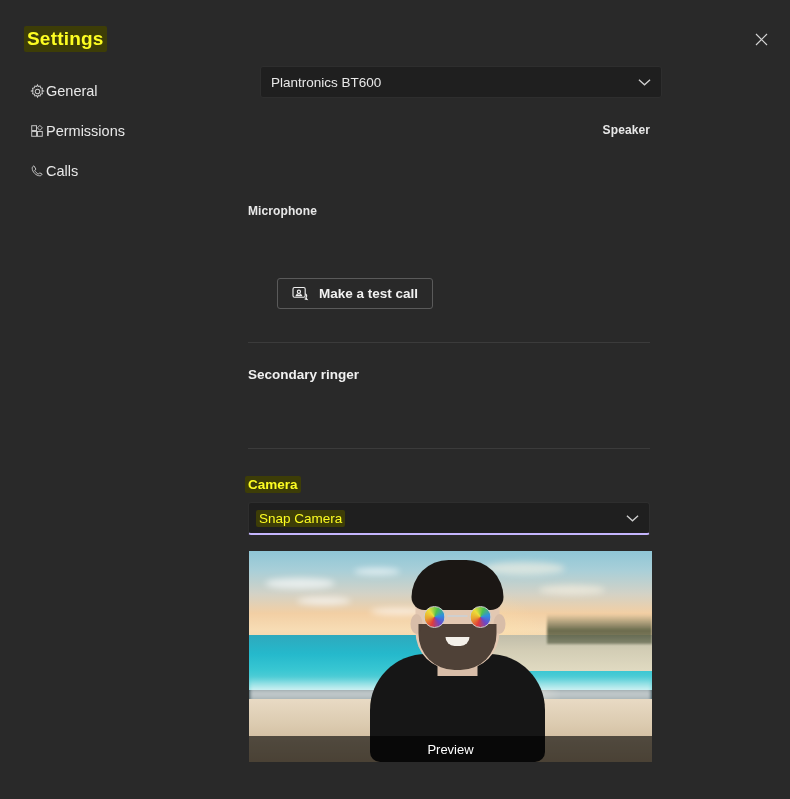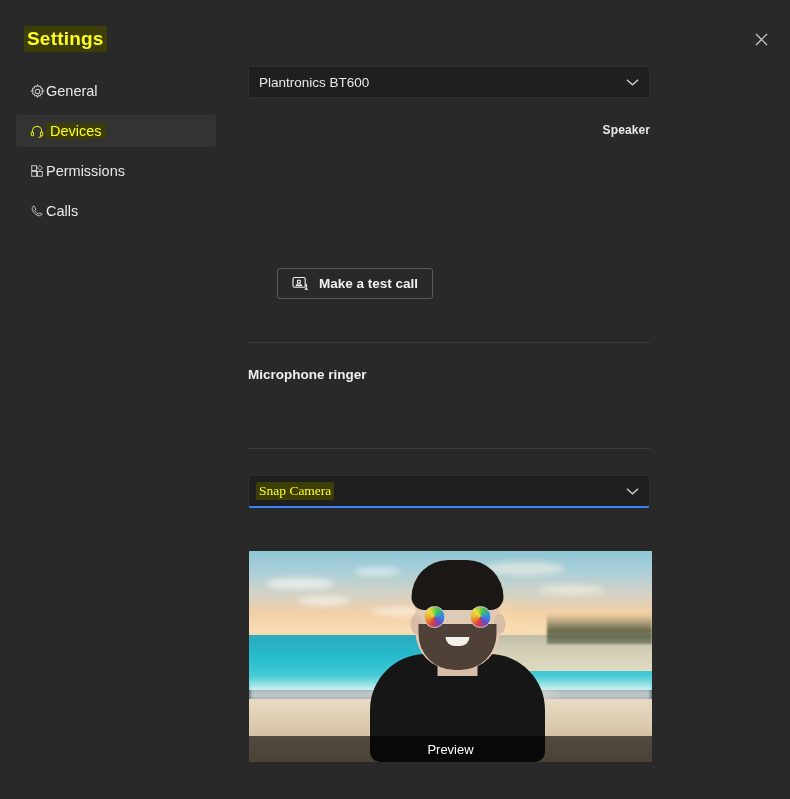--- a/index.html
+++ b/index.html
@@ -118,23 +118,22 @@
   .dropdown .chev {
     position: absolute;
     right: 10px;
     top: 50%;
     transform: translateY(-50%);
     width: 14px; height: 14px;
     color: #cfcfcf;
     display:flex; align-items:center; justify-content:center;
   }
   .dropdown.focused {
-    border-bottom: 2px solid #3b82f6;
+    border-bottom: 2px solid #c4b5fd;
     height: 33px;
-    font-family: Liberation Serif, serif;
   }
   .dropdown.focused .dd-text {
     color: #fdfd22;
     background: #3d3d07;
     padding: 1px 3px;
     border-radius: 2px;
     margin-left: -3px;
   }
 
   .test-call-btn {
@@ -352,31 +351,20 @@
         <svg width="17" height="17" viewBox="0 0 20 20" fill="none" stroke="currentColor" stroke-width="1.2">
           <circle cx="10" cy="10" r="2.7"></circle>
           <path d="M10 2.2l1 1.9 2.1-.5 .6 2.1 2.1 .6-.5 2.1 1.9 1-1.9 1 .5 2.1-2.1 .6-.6 2.1-2.1-.5-1 1.9-1-1.9-2.1 .5-.6-2.1-2.1-.6 .5-2.1-1.9-1 1.9-1-.5-2.1 2.1-.6 .6-2.1 2.1 .5z"></path>
         </svg>
       </span>
       <span class="nav-label">General</span>
     </div>
 
 
 
-    <div class="nav-item active-bg hl">
-      <span class="nav-icon">
-        <svg width="16" height="16" viewBox="0 0 20 20" fill="none" stroke="currentColor" stroke-width="1.3">
-          <path d="M4.2 12.3V10a5.8 5.8 0 0 1 11.6 0v2.3"></path>
-          <rect x="2.8" y="11.3" width="2.9" height="4.6" rx="1.3"></rect>
-          <rect x="14.3" y="11.3" width="2.9" height="4.6" rx="1.3"></rect>
-          <path d="M15.7 16a2.6 2.6 0 0 1-2.6 1.7h-1.4"></path>
-        </svg>
-      </span>
-      <span class="nav-label">Devices</span>
-    </div>
 
     <div class="nav-item">
       <span class="nav-icon">
         <svg width="16" height="16" viewBox="0 0 20 20" fill="none" stroke="currentColor" stroke-width="1.2">
           <rect x="3.4" y="3.4" width="6" height="6"></rect>
           <rect x="3.4" y="10.6" width="6" height="6"></rect>
           <rect x="10.6" y="10.6" width="6" height="6"></rect>
           <path d="M13.6 3.0l3.1 3.1-3.1 3.1-3.1-3.1z"></path>
         </svg>
       </span>
@@ -388,61 +376,65 @@
         <svg width="16" height="16" viewBox="0 0 20 20" fill="none" stroke="currentColor" stroke-width="1.2">
           <path d="M6.1 3.6c-1.3.5-2.1 1.5-2.1 2.9 0 4.6 4.9 9.5 9.5 9.5 1.4 0 2.4-.8 2.9-2.1l-3.1-1.6-1.5 1.6c-1.9-.9-3.8-2.8-4.7-4.7l1.6-1.5z"></path>
         </svg>
       </span>
       <span class="nav-label">Calls</span>
     </div>
   </div>
 
   <div class="content">
 
-    <div style="position:absolute; left:0; top:66px; width:402px;">
+    <div style="position:absolute; left:12px; top:66px; width:402px;">
       <div class="dropdown">
         <span class="dd-text">Plantronics BT600</span>
         <span class="chev">
           <svg width="13" height="9" viewBox="0 0 14 9" fill="none" stroke="currentColor" stroke-width="1.4">
             <path d="M1 1.5 L7 7 L13 1.5"></path>
           </svg>
         </span>
       </div>
     </div>
 
     <div style="position:absolute; left:0; top:123px; width:402px;text-align:right;">
       <div class="field-label">Speaker</div>
     </div>
 
     <div style="position:absolute; left:0; top:204px; width:402px;">
-    </div>
-
-    <div style="position:absolute; left:0; top:268px;padding-left:29px;">
+      <div class="field-label">Microphone</div>
+    </div>
+
+    <div style="position:absolute; left:0; top:278px;padding-left:29px;">
       <button class="test-call-btn">
         <span class="tc-icon">
           <svg width="17" height="15" viewBox="0 0 18 16" fill="none" stroke="currentColor" stroke-width="1.2">
             <rect x="1" y="1.6" width="13" height="10.4" rx="1.6"></rect>
             <circle cx="7.3" cy="6.1" r="1.7"></circle>
             <path d="M4.4 10.3c.5-1.4 1.6-2.1 2.9-2.1s2.4 .7 2.9 2.1z"></path>
             <path d="M14.2 8.2c1.6 .9 1.9 3 .5 4.5l1.2 1.6-2.5-.5"></path>
           </svg>
         </span>
         <span>Make a test call</span>
       </button>
     </div>
 
     <div class="divider" style="position:absolute; left:0; top:342px; width:402px;"></div>
 
     <div style="position:absolute; left:0; top:367px; width:402px;">
-      <div class="section-head" style="margin-bottom:9px;">Microphone ringer</div>
+      <div class="section-head" style="margin-bottom:9px;">Secondary ringer</div>
     </div>
 
     <div class="divider" style="position:absolute; left:0; top:448px; width:402px;"></div>
 
     <div style="position:absolute; left:0; top:475px; width:402px;">
+      <div style="margin-bottom:9px;">
+        <span class="section-head hl">Camera</span>
+      </div>
       <div class="dropdown focused">
         <span class="dd-text">Snap Camera</span>
         <span class="chev">
           <svg width="13" height="9" viewBox="0 0 14 9" fill="none" stroke="currentColor" stroke-width="1.4">
             <path d="M1 1.5 L7 7 L13 1.5"></path>
           </svg>
         </span>
       </div>
     </div>
 

